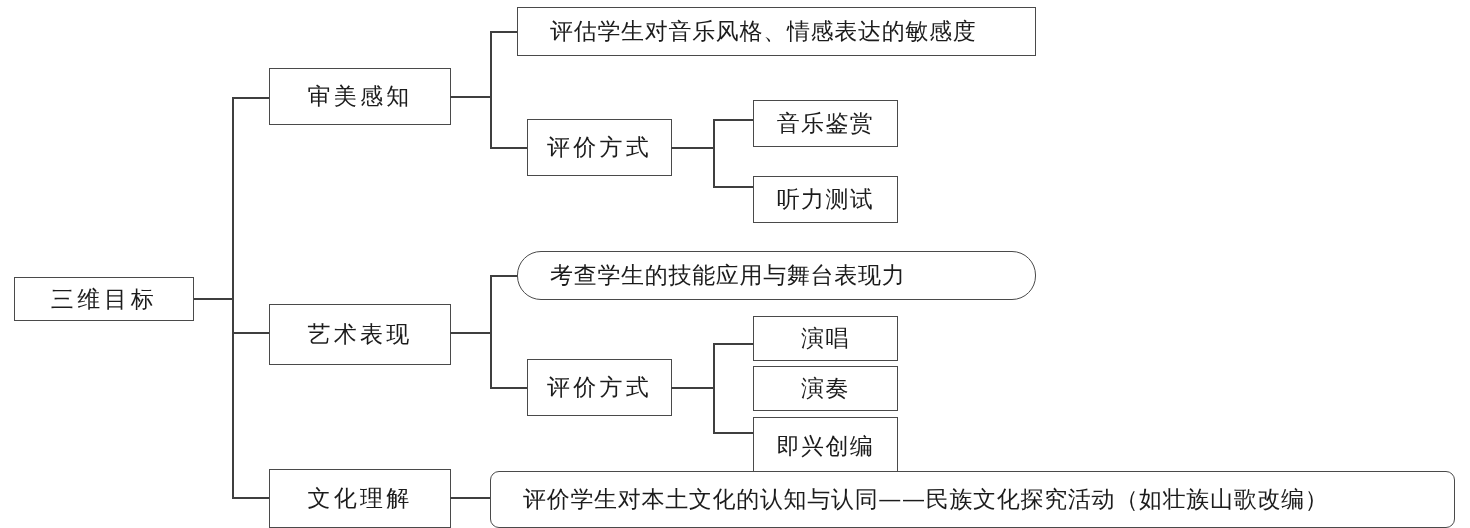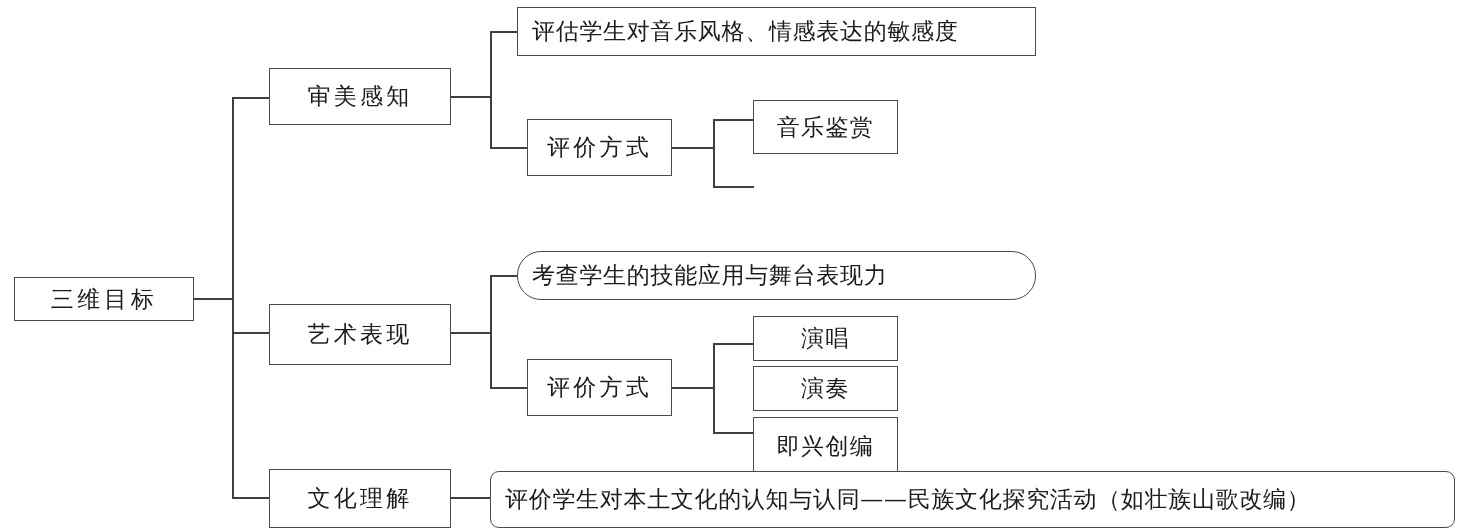--- a/index.html
+++ b/index.html
@@ -26,21 +26,21 @@
     align-items: center;
     justify-content: center;
     color: #1c1c1c;
     font-size: 23px;
     letter-spacing: 0.06em;
     white-space: nowrap;
     line-height: 1;
   }
   .node.wide {
     justify-content: flex-start;
-    padding-left: 14px;
+    padding-left: 32px;
     letter-spacing: 0.03em;
   }
   .node.root {
     letter-spacing: 0.16em;
   }
   .node.branch {
     letter-spacing: 0.14em;
   }
   .connector {
     position: absolute;
@@ -69,23 +69,24 @@
   <div class="connector h" style="left:490px; top:31px; width:28px;"></div>
   <div class="node wide" style="left:517px; top:7px; width:519px; height:49px;">评估学生对音乐风格、情感表达的敏感度</div>
 
   <div class="connector h" style="left:490px; top:147px; width:38px;"></div>
   <div class="node branch" style="left:527px; top:119px; width:145px; height:57px;">评价方式</div>
 
   <div class="connector h" style="left:671px; top:147px; width:43px;"></div>
   <div class="connector v" style="left:713px; top:119px; height:68px;"></div>
 
   <div class="connector h" style="left:713px; top:119px; width:41px;"></div>
-  <div class="node" style="left:753px; top:100px; width:145px; height:54px;">音乐鉴赏</div>
+  <div class="node" style="left:753px; top:100px; width:145px; height:47px;">音乐鉴赏</div>
 
   <div class="connector h" style="left:713px; top:186px; width:41px;"></div>
+  <div class="node" style="left:753px; top:176px; width:145px; height:47px;">听力测试</div>
 
   <div class="connector h" style="left:232px; top:332px; width:38px;"></div>
   <div class="node branch" style="left:269px; top:304px; width:182px; height:61px;">艺术表现</div>
 
   <div class="connector h" style="left:450px; top:332px; width:41px;"></div>
   <div class="connector v" style="left:490px; top:275px; height:113px;"></div>
 
   <div class="connector h" style="left:490px; top:275px; width:28px;"></div>
   <div class="node wide" style="left:517px; top:251px; width:519px; height:49px;border-radius:24px;">考查学生的技能应用与舞台表现力</div>
 

